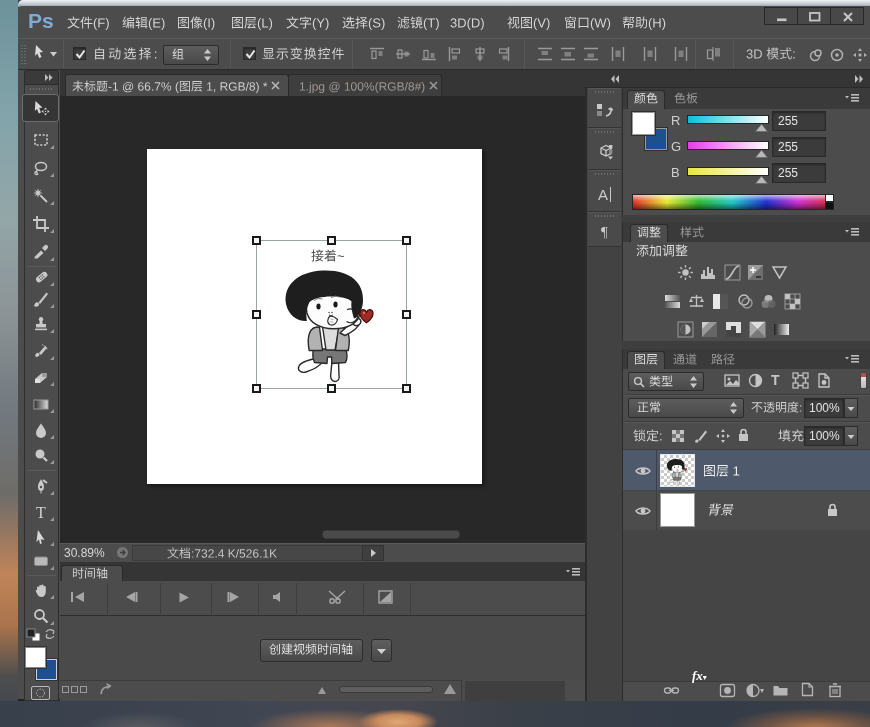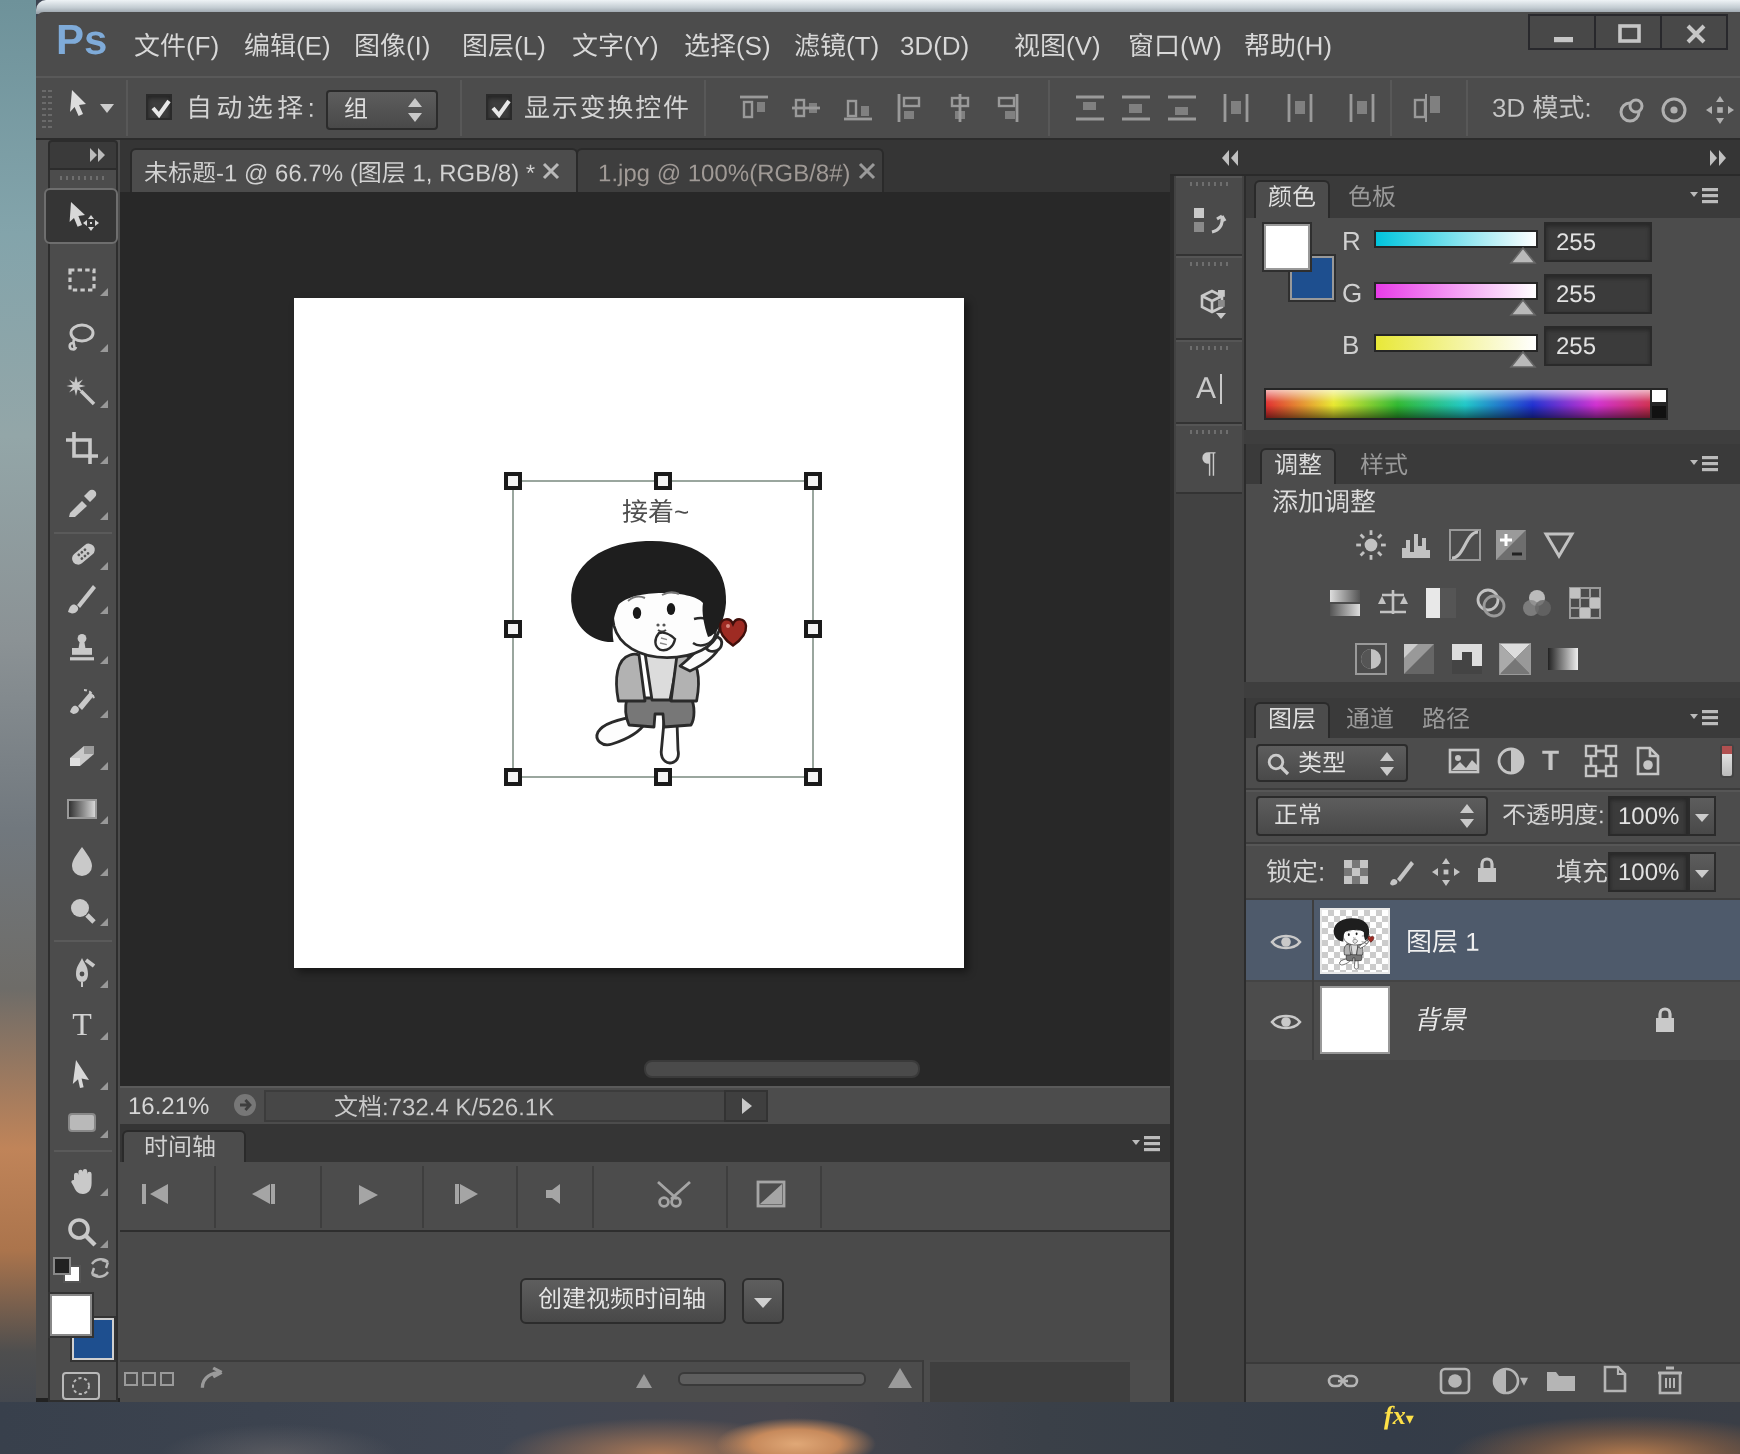--- a/index.html
+++ b/index.html
@@ -518,21 +518,21 @@
 <div style="position:absolute;left:256px;top:240px;width:151px;height:149px;border:1px solid #9aa69e;"></div>
 <div style="position:absolute;left:252px;top:236px;width:9px;height:9px;background:#f4f4f4;border:2px solid #1a1a1a;"></div>
 <div style="position:absolute;left:252px;top:310px;width:9px;height:9px;background:#f4f4f4;border:2px solid #1a1a1a;"></div>
 <div style="position:absolute;left:252px;top:384px;width:9px;height:9px;background:#f4f4f4;border:2px solid #1a1a1a;"></div>
 <div style="position:absolute;left:327px;top:236px;width:9px;height:9px;background:#f4f4f4;border:2px solid #1a1a1a;"></div>
 <div style="position:absolute;left:327px;top:384px;width:9px;height:9px;background:#f4f4f4;border:2px solid #1a1a1a;"></div>
 <div style="position:absolute;left:402px;top:236px;width:9px;height:9px;background:#f4f4f4;border:2px solid #1a1a1a;"></div>
 <div style="position:absolute;left:402px;top:310px;width:9px;height:9px;background:#f4f4f4;border:2px solid #1a1a1a;"></div>
 <div style="position:absolute;left:402px;top:384px;width:9px;height:9px;background:#f4f4f4;border:2px solid #1a1a1a;"></div>
 <div style="position:absolute;left:60px;top:543px;width:525px;height:19px;background:#4c4c4c;border-top:1px solid #5a5a5a;"></div>
-<div style="position:absolute;left:64px;top:546px;font:normal 12px 'Liberation Sans',sans-serif;color:#d6d6d6;white-space:nowrap;">16.21%</div>
+<div style="position:absolute;left:64px;top:546px;font:normal 12px 'Liberation Sans',sans-serif;color:#d6d6d6;white-space:nowrap;">30.89%</div>
 <div style="position:absolute;left:116px;top:546px;line-height:0"><svg width="13" height="13" viewBox="0 0 13 13" style="overflow:visible">
         <circle cx="6.5" cy="6.5" r="5.5" fill="#777"></circle>
         <path d="M4 6.5 L9 6.5 M6.7 4 L9 6.5 L6.7 9" stroke="#3e3e3e" stroke-width="1.4" fill="none"></path>
       </svg></div>
 <div style="position:absolute;left:132px;top:545px;width:252px;height:16px;background:#474747;border:1px solid #3c3c3c;"></div>
 <div style="position:absolute;left:167px;top:547px;line-height:0"><svg width="110" height="16" style="overflow:visible">
         <g fill="#c9c9c9" transform="translate(0 10.6)">
           <path transform="translate(0.0 0) scale(0.012 -0.012)" d="M423 823C453 774 485 707 497 666L580 693C566 734 531 799 501 847ZM50 664V590H206C265 438 344 307 447 200C337 108 202 40 36 -7C51 -25 75 -60 83 -78C250 -24 389 48 502 146C615 46 751 -28 915 -73C928 -52 950 -20 967 -4C807 36 671 107 560 201C661 304 738 432 796 590H954V664ZM504 253C410 348 336 462 284 590H711C661 455 592 344 504 253Z"></path>
           <path transform="translate(12.0 0) scale(0.012 -0.012)" d="M851 776C830 702 788 597 753 534L813 515C848 575 891 673 925 755ZM397 751C430 679 469 582 486 521L551 547C533 608 493 701 458 774ZM193 840V626H47V555H181C151 418 88 260 26 175C38 158 56 128 65 108C113 175 159 287 193 401V-79H264V424C295 374 332 312 347 279L393 337C375 365 291 482 264 516V555H390V626H264V840ZM369 63V-9H842V-71H916V471H694V837H621V471H392V398H842V269H404V201H842V63Z"></path>
           <path transform="translate(24.0 0) scale(0.005859 -0.005859)" d="M187 875V1082H382V875ZM187 0V207H382V0Z"></path>
@@ -1033,21 +1033,21 @@
         <rect x="2" y="6" width="9" height="7" fill="#c9c9c9"></rect>
         <path d="M4 6 L4 4 a2.5 2.5 0 0 1 5 0 L9 6" fill="none" stroke="#c9c9c9" stroke-width="1.6"></path>
       </svg></div>
 <div style="position:absolute;left:623px;top:530px;width:247px;height:151px;background:#454545;"></div>
 <div style="position:absolute;left:623px;top:681px;width:247px;height:20px;background:#4c4c4c;border-top:1px solid #3a3a3a;"></div>
 <div style="position:absolute;left:664px;top:685px;line-height:0"><svg width="15" height="11" viewBox="0 0 15 11" style="overflow:visible">
         <rect x="0.5" y="3" width="6.5" height="5" rx="2.5" fill="none" stroke="#b5b5b5" stroke-width="1.3"></rect>
         <rect x="8" y="3" width="6.5" height="5" rx="2.5" fill="none" stroke="#b5b5b5" stroke-width="1.3"></rect>
         <line x1="5" y1="5.5" x2="10" y2="5.5" stroke="#b5b5b5" stroke-width="1.3"></line>
       </svg></div>
-<div style="position:absolute;left:692px;top:700px;font:italic bold 13px 'Liberation Serif';color:#fde047">fx<span style="font:8px 'Liberation Sans'">▾</span></div>
+<div style="position:absolute;left:692px;top:668px;font:italic bold 13px 'Liberation Serif';color:#ffffff">fx<span style="font:8px 'Liberation Sans'">▾</span></div>
 <div style="position:absolute;left:720px;top:684px;line-height:0"><svg width="15" height="13" viewBox="0 0 15 13" style="overflow:visible">
         <rect x="0.5" y="0.5" width="14" height="12" rx="2" fill="none" stroke="#b5b5b5" stroke-width="1.3"></rect>
         <circle cx="7.5" cy="6.5" r="3.4" fill="#b5b5b5"></circle>
       </svg></div>
 <div style="position:absolute;left:746px;top:684px;line-height:0"><svg width="14" height="13" viewBox="0 0 14 13" style="overflow:visible">
         <circle cx="7" cy="6.5" r="6" fill="none" stroke="#b5b5b5" stroke-width="1.3"></circle>
         <path d="M7 0.5 a6 6 0 0 0 0 12 Z" fill="#b5b5b5"></path>
       </svg><span style="font:8px 'Liberation Sans';color:#b5b5b5;vertical-align:4px">▾</span></div>
 <div style="position:absolute;left:773px;top:684px;line-height:0"><svg width="15" height="12" viewBox="0 0 15 12" style="overflow:visible">
         <path d="M0.5 11.5 L0.5 2 L5 2 L6.5 4 L14.5 4 L14.5 11.5 Z" fill="#b5b5b5"></path>

